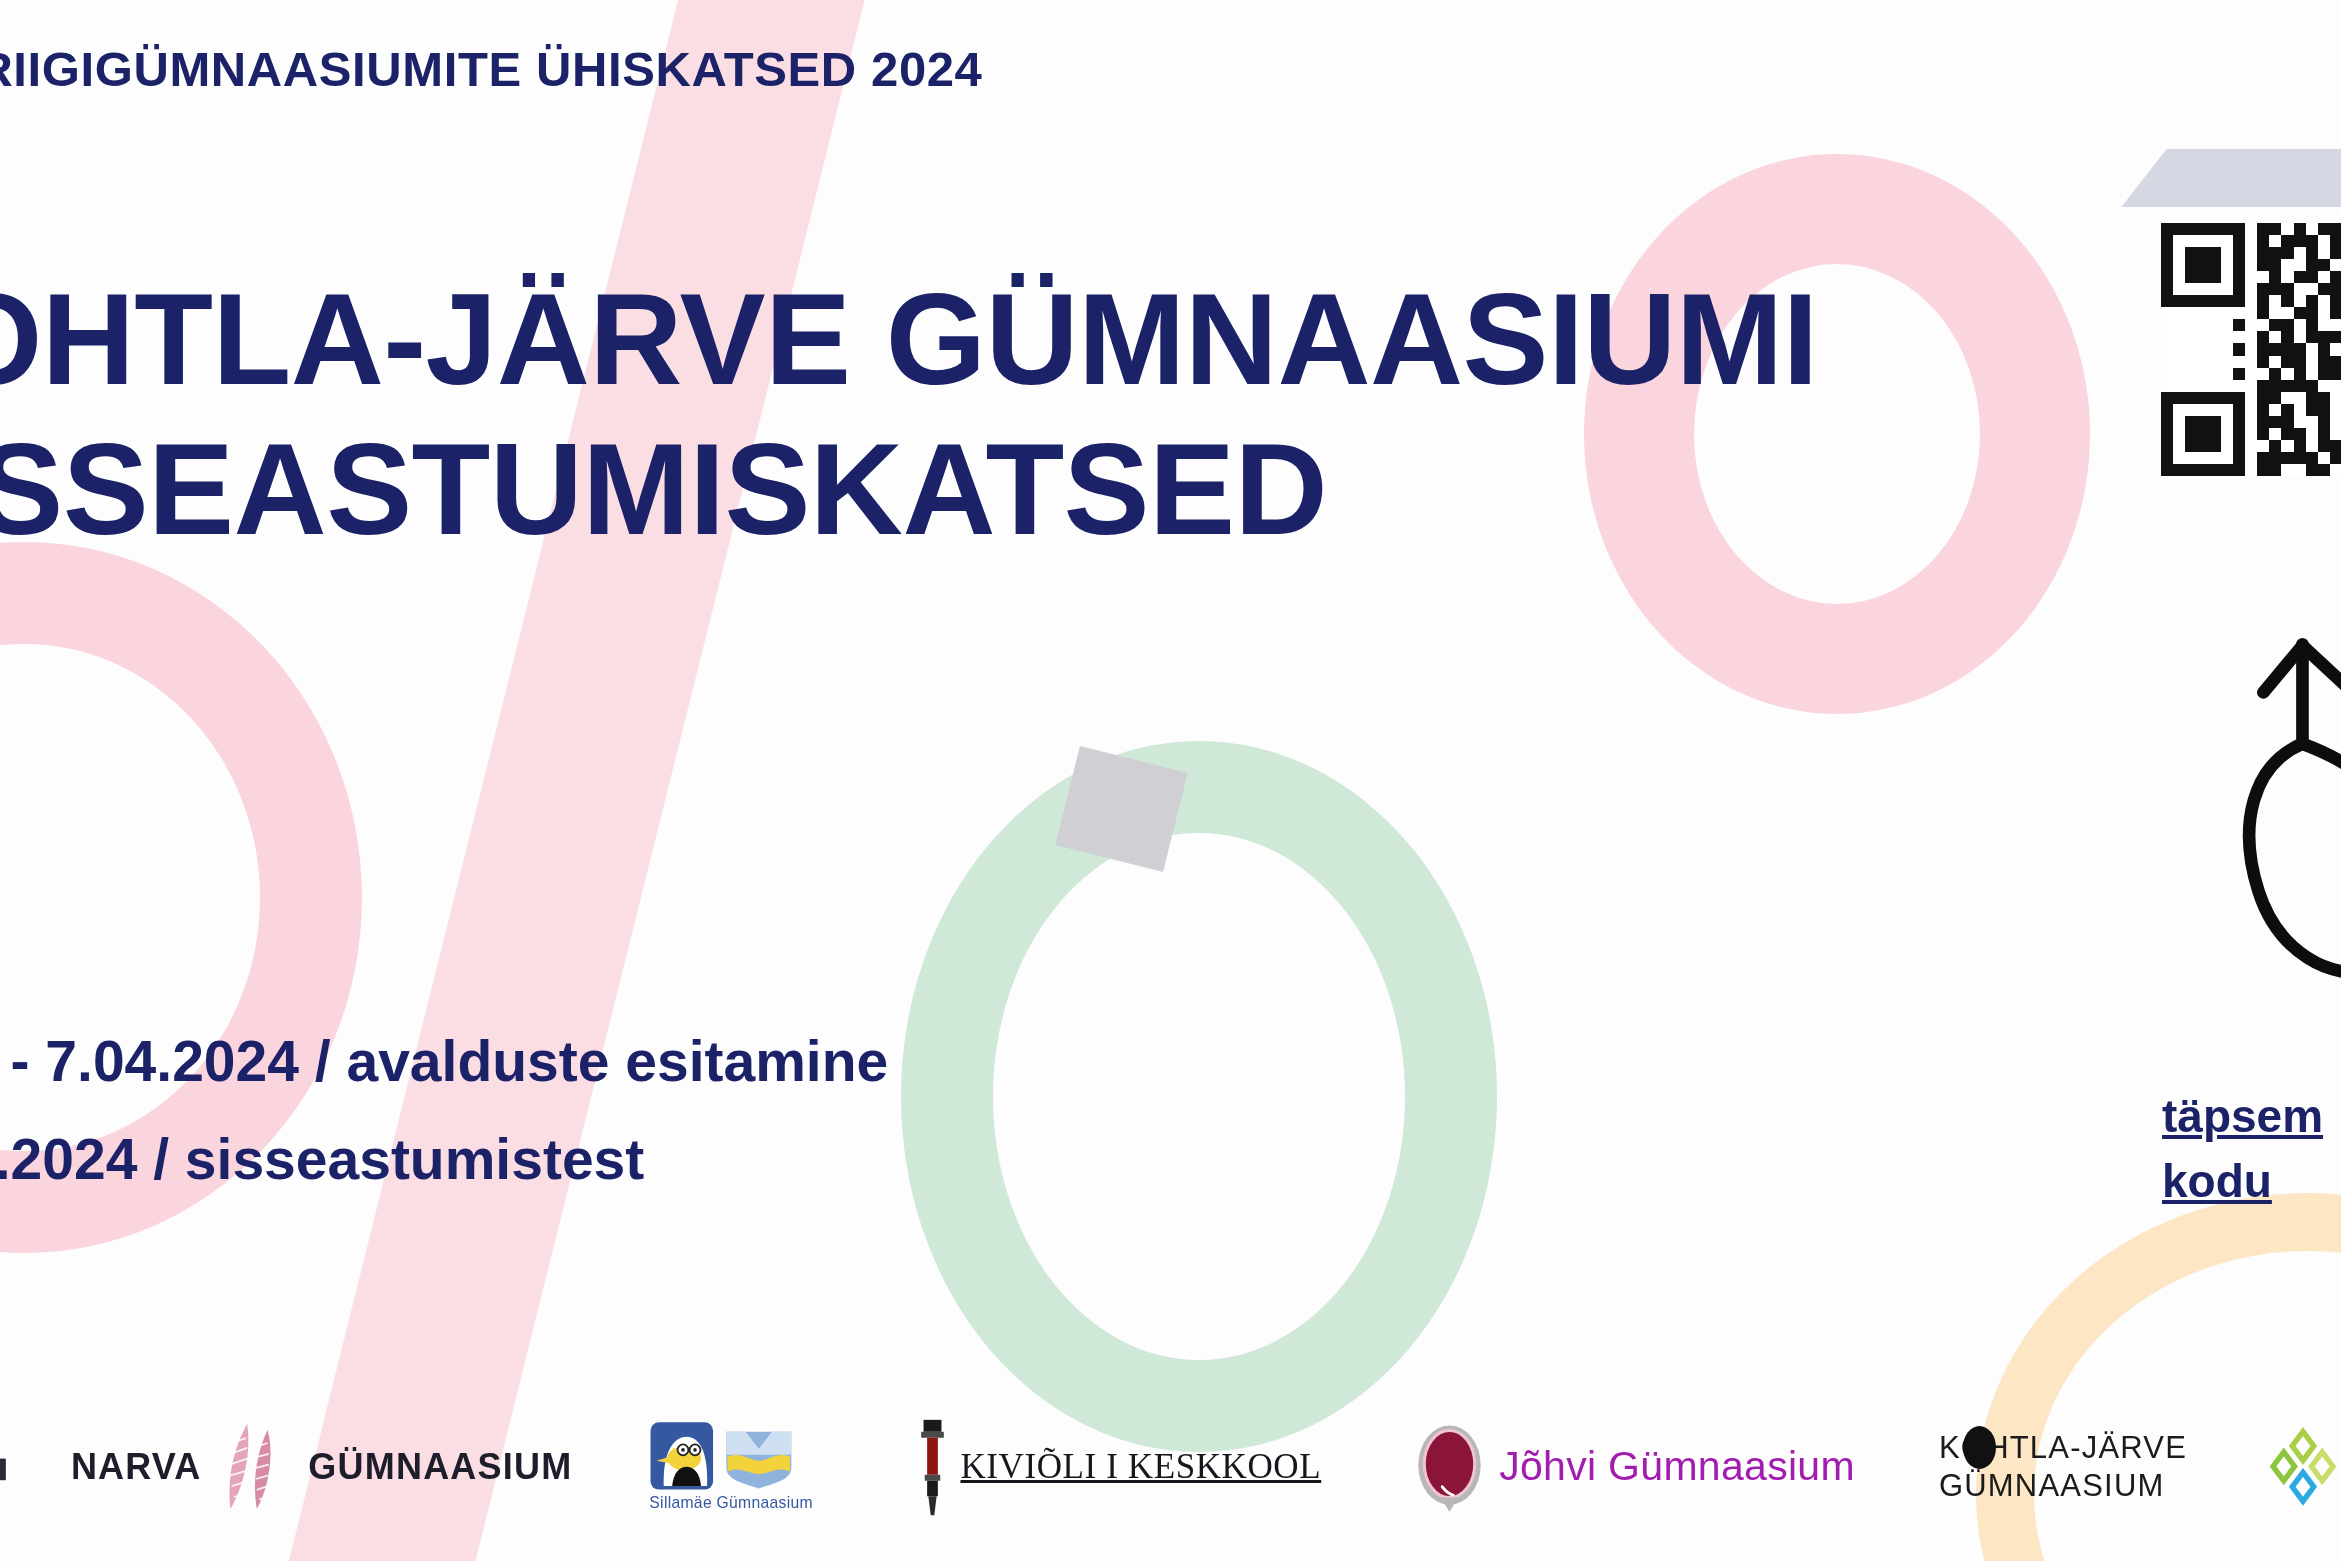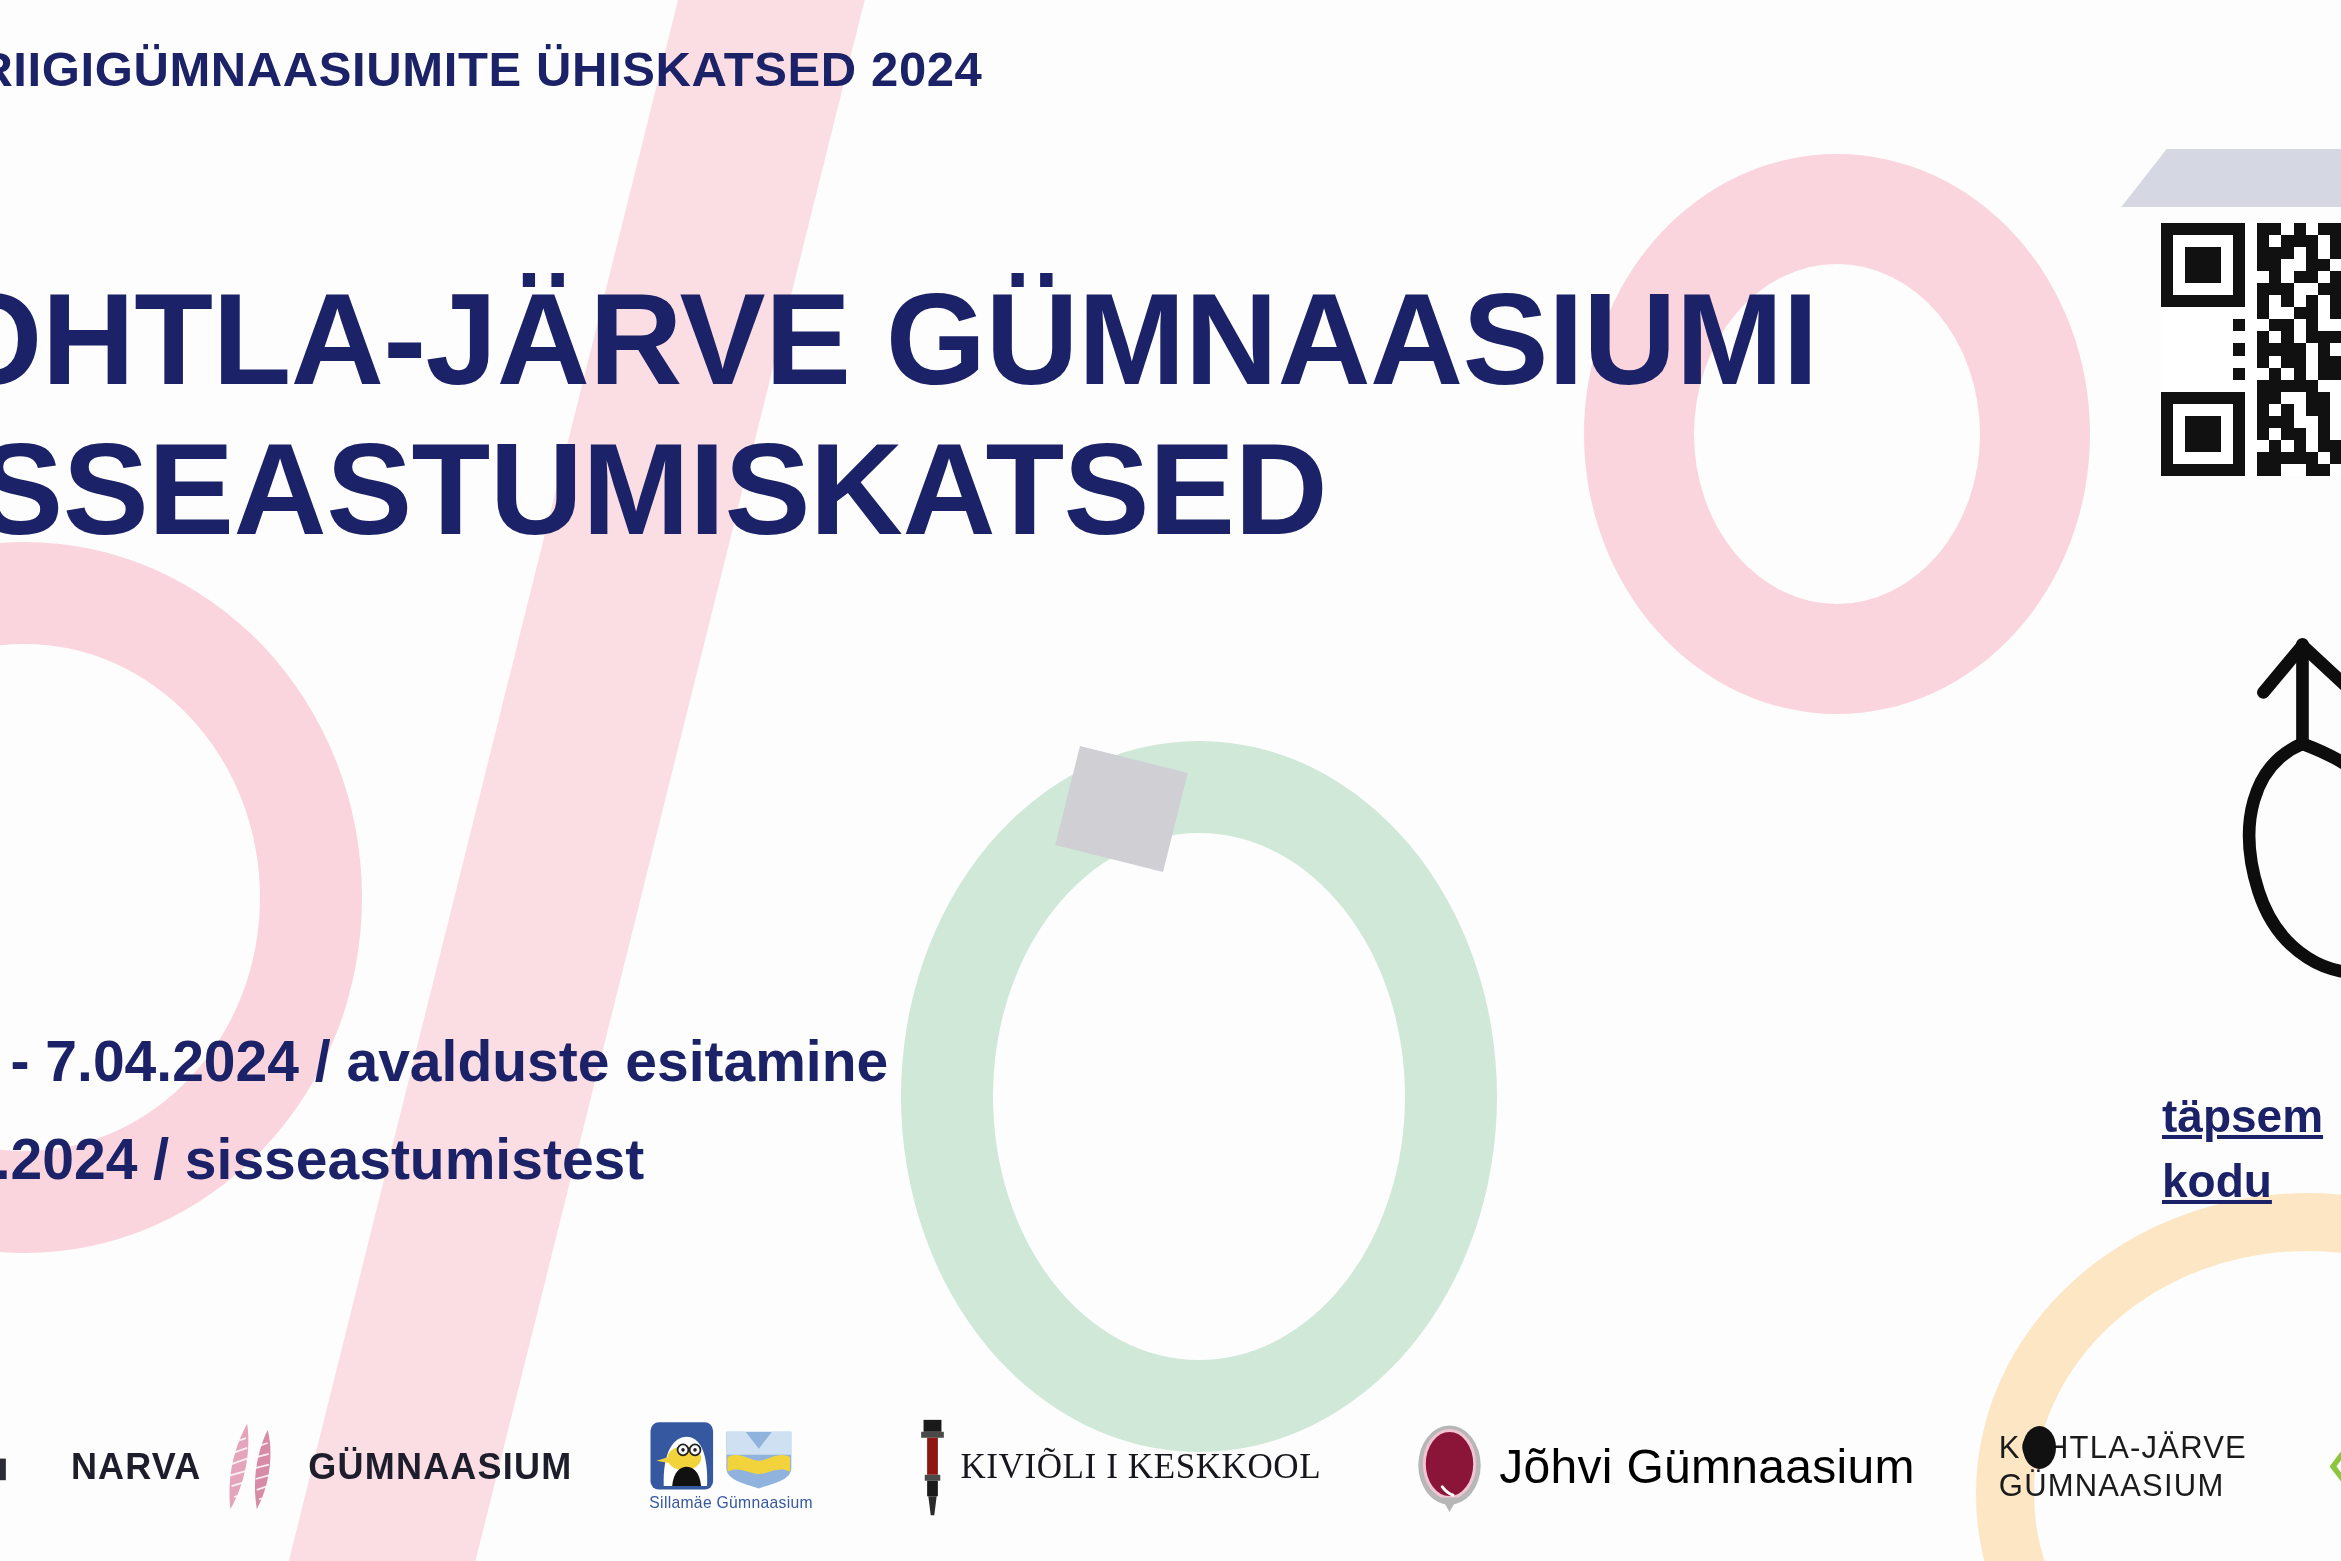--- a/index.html
+++ b/index.html
@@ -205,26 +205,27 @@
     margin-top: 1.2px;
   }
   
   .lg-kivioli { margin-left: 101px; }
   .lg-kivioli .logo-txt {
     font-family: "Liberation Serif", serif;
     font-size: 35px;
     letter-spacing: 0.6px;
     color: #16161c;
     margin-left: 9.6px;
+    text-decoration: underline;
   }
   
   .lg-johvi { margin-left: 90px; }
   .lg-johvi .logo-txt {
-    font-size: 48px;
-    color: #000000;
+    font-size: 41px;
+    color: #a21caf;
     margin-left: 11px;
     letter-spacing: 0.3px;
   }
   
   .lg-kohtla { margin-left: 84px; position: relative; }
   .lg-kohtla .kj-lines {
     font-size: 31px;
     color: #1b1b1b;
     letter-spacing: 1.2px;
     line-height: 1.22;

